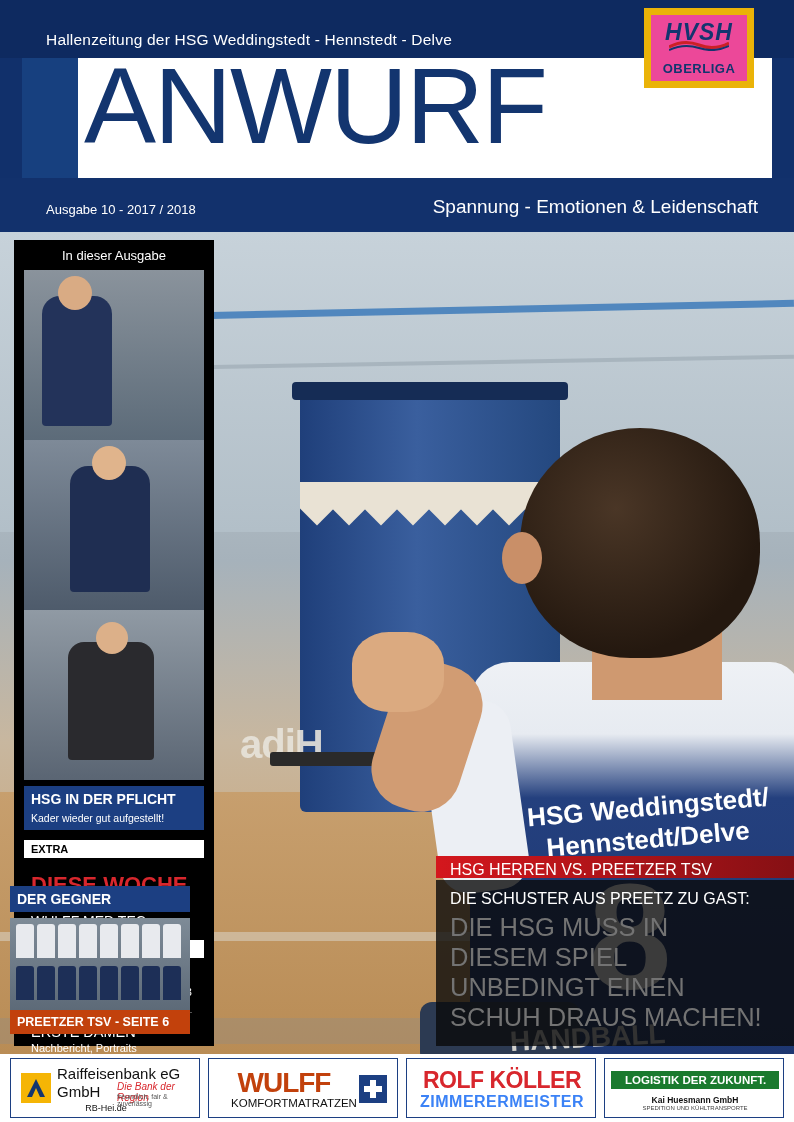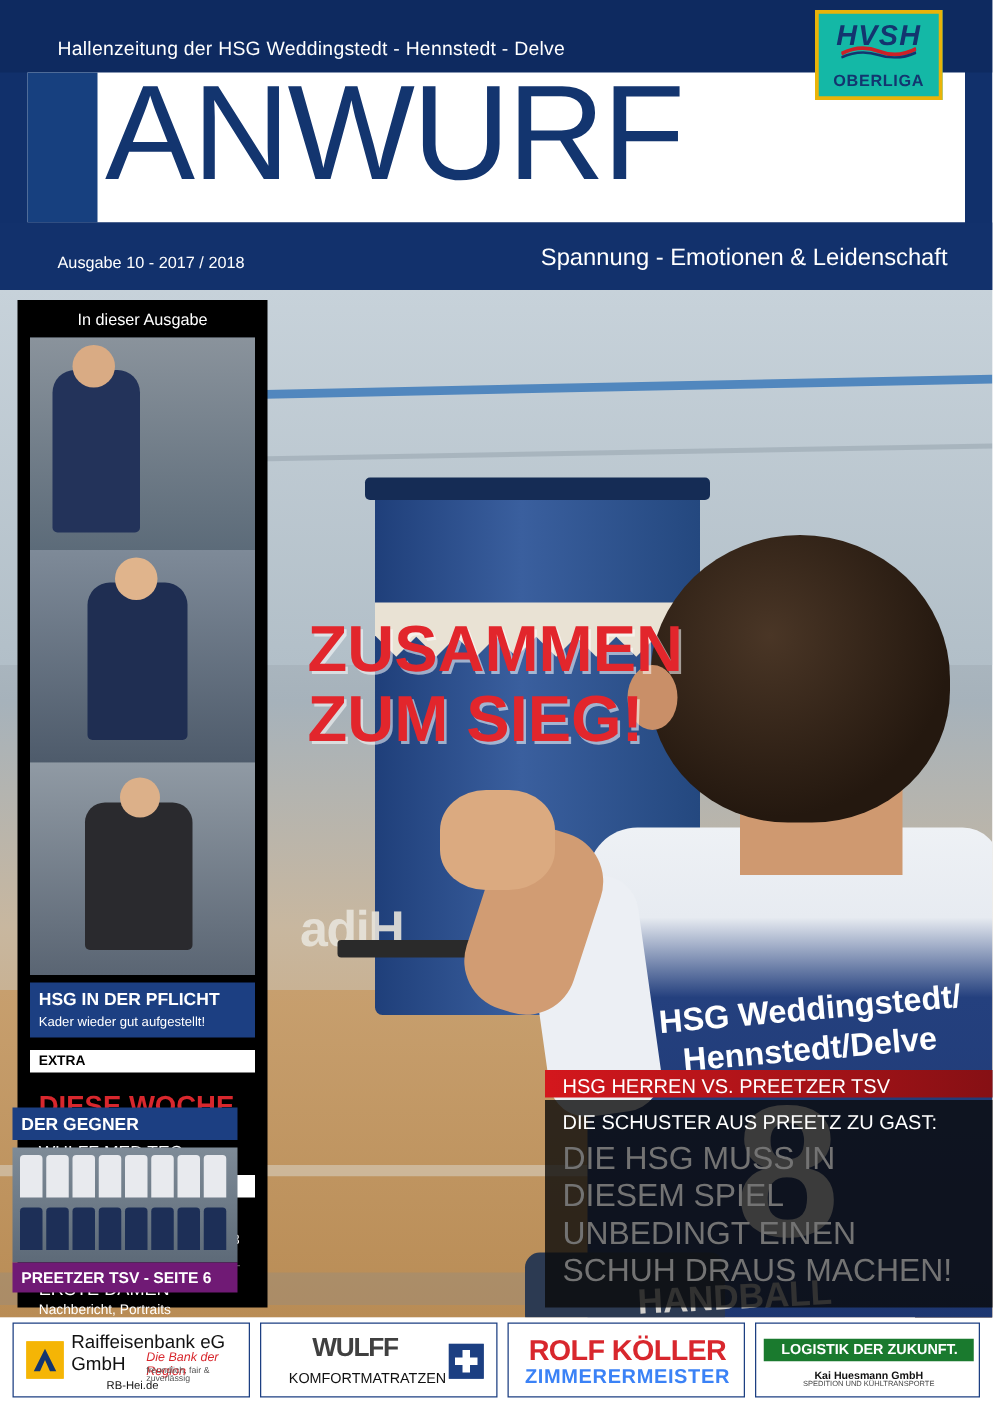--- a/index.html
+++ b/index.html
@@ -28,22 +28,22 @@
     color:#13356f;font-weight:400;
   }
   .mast-bottomband{position:absolute;left:0;top:178px;width:794px;height:54px;background:#12316c;}
   .mast-issue{
     position:absolute;left:46px;top:202px;color:#ffffff;font-size:13px;
   }
   .mast-tagline{
     position:absolute;right:36px;top:196px;color:#ffffff;font-size:19px;
   }
   .logo-box{
-    position:absolute;right:40px;top:8px;width:96px;height:66px;background:#14b8a6;
-    border:3px solid #eab308;
+    position:absolute;right:40px;top:8px;width:96px;height:66px;background:#ec4899;
+    border:7px solid #eab308;
     margin-left:35px;
   }
   .logo-inner{position:relative;width:100%;height:44px;overflow:hidden;}
   .logo-text{
     position:absolute;left:0;top:4px;width:96px;text-align:center;
     font-size:23px;font-style:italic;font-weight:bold;color:#13356f;letter-spacing:1px;
   }
   .logo-swoosh{
     position:absolute;left:18px;top:24px;width:60px;height:12px;
   }
@@ -169,21 +169,21 @@
     font-size:14px;font-weight:bold;padding:5px 7px;box-sizing:border-box;
   }
   .sb-team{
     position:absolute;left:10px;top:918px;width:180px;height:92px;
     background:linear-gradient(180deg,#7e8b97,#5d6a78);overflow:hidden;
   }
   .sb-team-row{position:absolute;left:6px;width:168px;height:36px;}
   .sb-team-row span{display:inline-block;width:18px;height:34px;background:#e8eaee;margin-right:3px;border-radius:3px 3px 0 0;}
   .sb-team-row.dark span{background:#1d2f57;}
   .sb-opp-f{
-    position:absolute;left:10px;top:1010px;width:180px;background:#701a75;color:#fff;
+    position:absolute;left:10px;top:1010px;width:180px;background:#c2410c;color:#fff;
     font-size:12.5px;font-weight:bold;padding:5px 7px;box-sizing:border-box;
   }
 
   
   .callout{
     position:absolute;left:436px;top:880px;width:344px;height:166px;
     background:rgba(10,10,10,.80);
     padding-left:20px;
   }
   .callout-tag{
@@ -202,21 +202,21 @@
   .sp1{left:10px;width:190px;}
   .sp2{left:208px;width:190px;}
   .sp3{left:406px;width:190px;}
   .sp4{left:604px;width:180px;}
   .sp-raiff-name{position:absolute;left:46px;top:6px;font-size:15px;color:#111;}
   .sp-raiff-name2{position:absolute;left:46px;top:24px;font-size:15px;color:#111;}
   .sp-raiff-slogan{position:absolute;left:106px;top:22px;font-size:10px;color:#d8272d;font-style:italic;}
   .sp-raiff-sub{position:absolute;left:106px;top:34px;font-size:7px;color:#555;}
   .sp-raiff-url{position:absolute;left:0;top:44px;width:190px;text-align:center;font-size:9px;color:#111;}
   .sp-raiff-logo{position:absolute;left:10px;top:14px;width:30px;height:30px;background:#f5b505;}
-  .sp-wulff{position:absolute;left:0;top:8px;width:150px;text-align:center;font-size:21px;font-weight:bold;color:#404040;letter-spacing:-1px;}
+  .sp-wulff{position:absolute;left:0;top:8px;width:150px;text-align:center;font-size:28px;font-weight:bold;color:#c2410c;letter-spacing:-1px;}
   .sp-wulff-sub{position:absolute;left:0;top:38px;width:170px;text-align:center;font-size:11.5px;color:#111;}
   .sp-wulff-cross{position:absolute;left:150px;top:16px;width:28px;height:28px;background:#1c3f82;}
   .sp-koeller{position:absolute;left:0;top:8px;width:190px;text-align:center;font-size:23px;font-weight:bold;color:#d8272d;letter-spacing:-.5px;}
   .sp-koeller2{position:absolute;left:0;top:34px;width:190px;text-align:center;font-size:16px;font-weight:bold;color:#3b82f6;letter-spacing:.5px;}
   .sp-hues-bar{position:absolute;left:6px;top:12px;width:168px;height:18px;background:#1a7a2e;color:#fff;font-size:11.5px;font-weight:bold;line-height:18px;padding-left:14px;box-sizing:border-box;}
   .sp-hues-n{position:absolute;left:0;top:36px;width:180px;text-align:center;font-size:8.5px;color:#111;font-weight:bold;}
   .sp-hues-s{position:absolute;left:0;top:46px;width:180px;text-align:center;font-size:6px;color:#444;}
 </style>
 </head>
 <body>
@@ -276,24 +276,20 @@
     <div class="child-neck"></div>
     <div class="child-head"></div>
     <div class="child-ear"></div>
     <div class="child-arm"></div>
     <div class="child-hand"></div>
     <div class="leg"></div>
     <div class="shirt-text1">HSG Weddingstedt/</div>
     <div class="shirt-text2">Hennstedt/Delve</div>
     <div class="shirt-number">8</div>
 
-    <div class="headline">
-      <span>ZUSAMMEN</span>
-      <span class="l2">ZUM SIEG!</span>
-    </div>
 
     <div style="position:absolute;left:510px;top:790px;font-size:28px;font-weight:bold;color:#f0ece3;opacity:.85;transform:rotate(-3deg);">HANDBALL</div>
   </div>
 
   <div class="callout-tag">HSG HERREN VS. PREETZER TSV</div>
   <div class="callout">
     <div class="callout-l1">DIE SCHUSTER AUS PREETZ ZU GAST:</div>
     <div class="callout-big">DIE HSG MUSS IN DIESEM SPIEL UNBEDINGT EINEN SCHUH DRAUS MACHEN!</div>
   </div>
 

